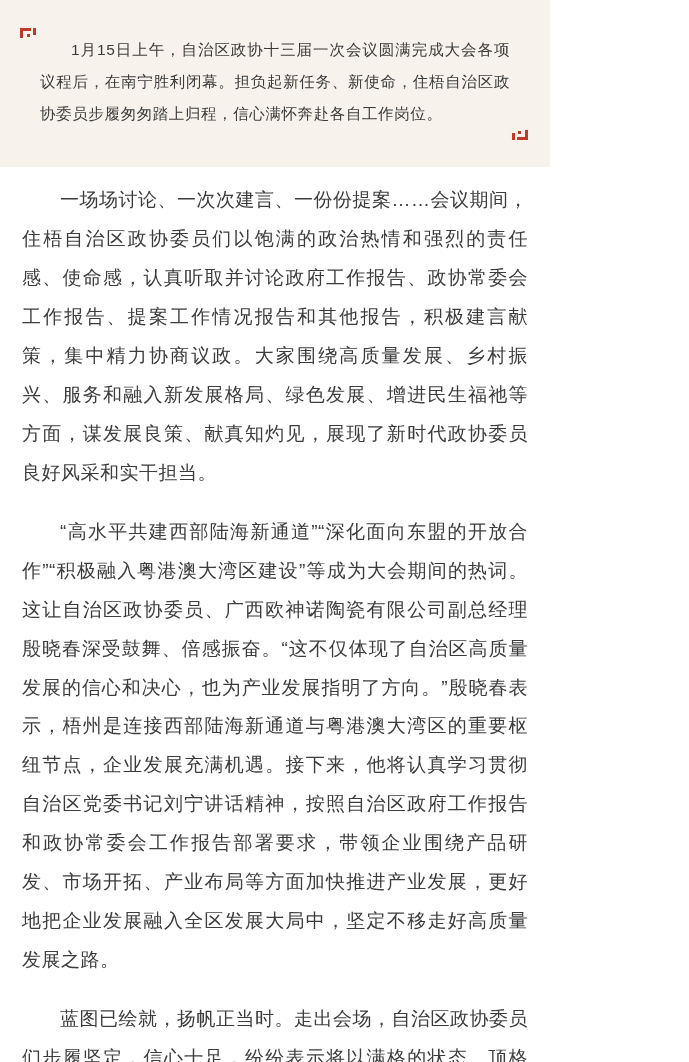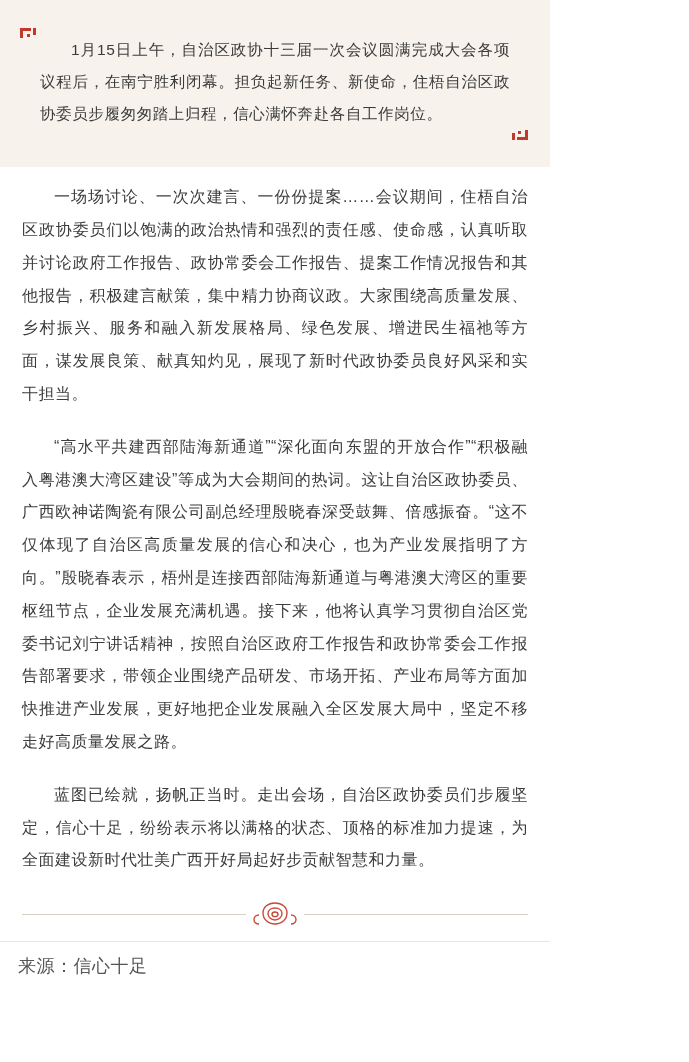--- a/index.html
+++ b/index.html
@@ -51,21 +51,21 @@
     letter-spacing: 0.6px;
     margin: 0;
   }
 
   
   .article {
     padding: 14px 22px 0 22px;
     box-sizing: border-box;
   }
   .article p {
-    font-size: 16px;
+    font-size: 19px;
     line-height: 2.05;
     color: #3c3c3c;
     text-align: justify;
     text-indent: 2em;
     letter-spacing: 0.5px;
     margin: 0 0 20px 0;
   }
 
   
   .divider {

